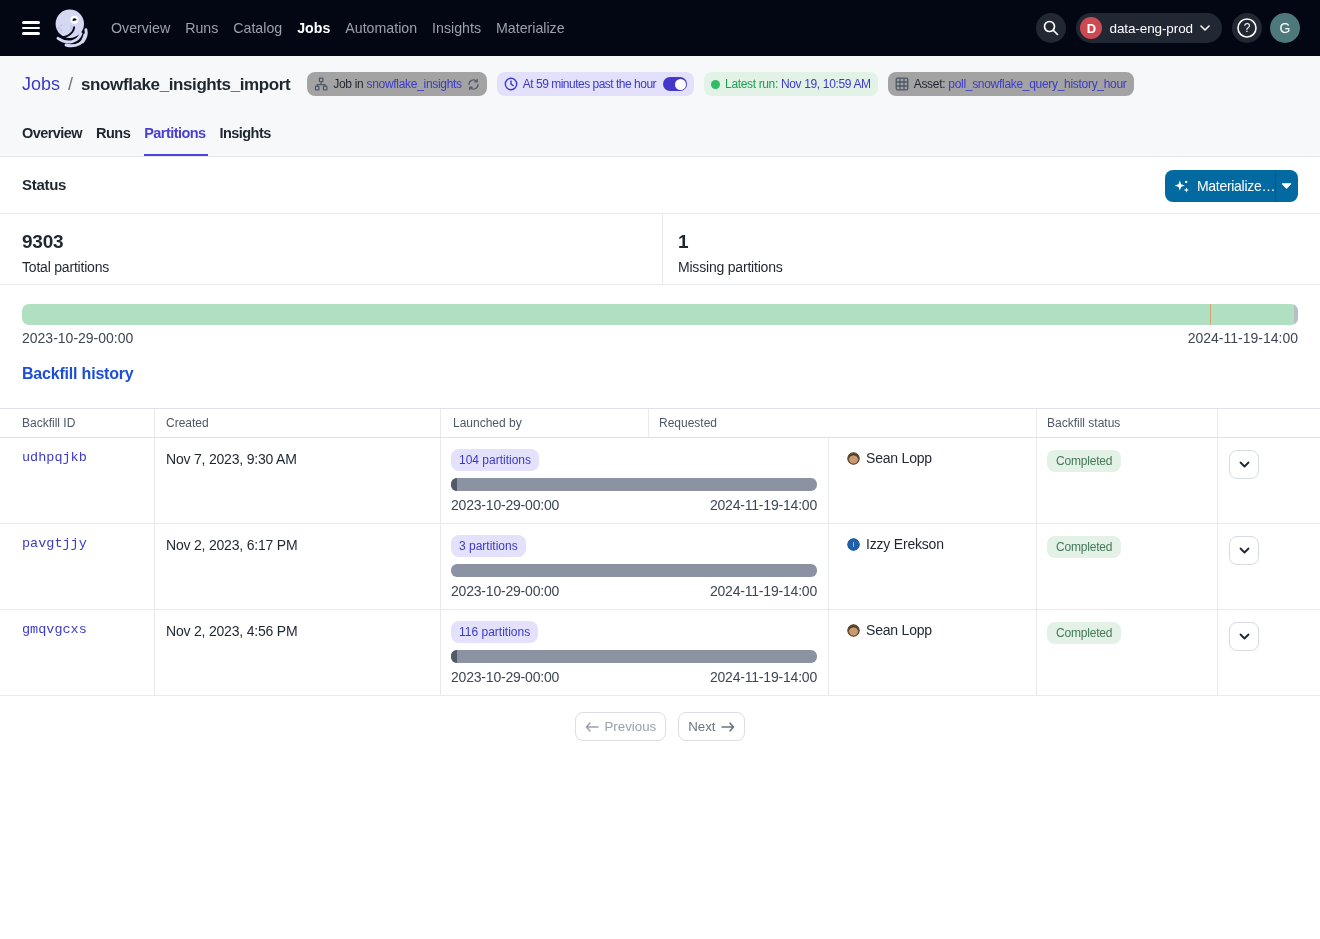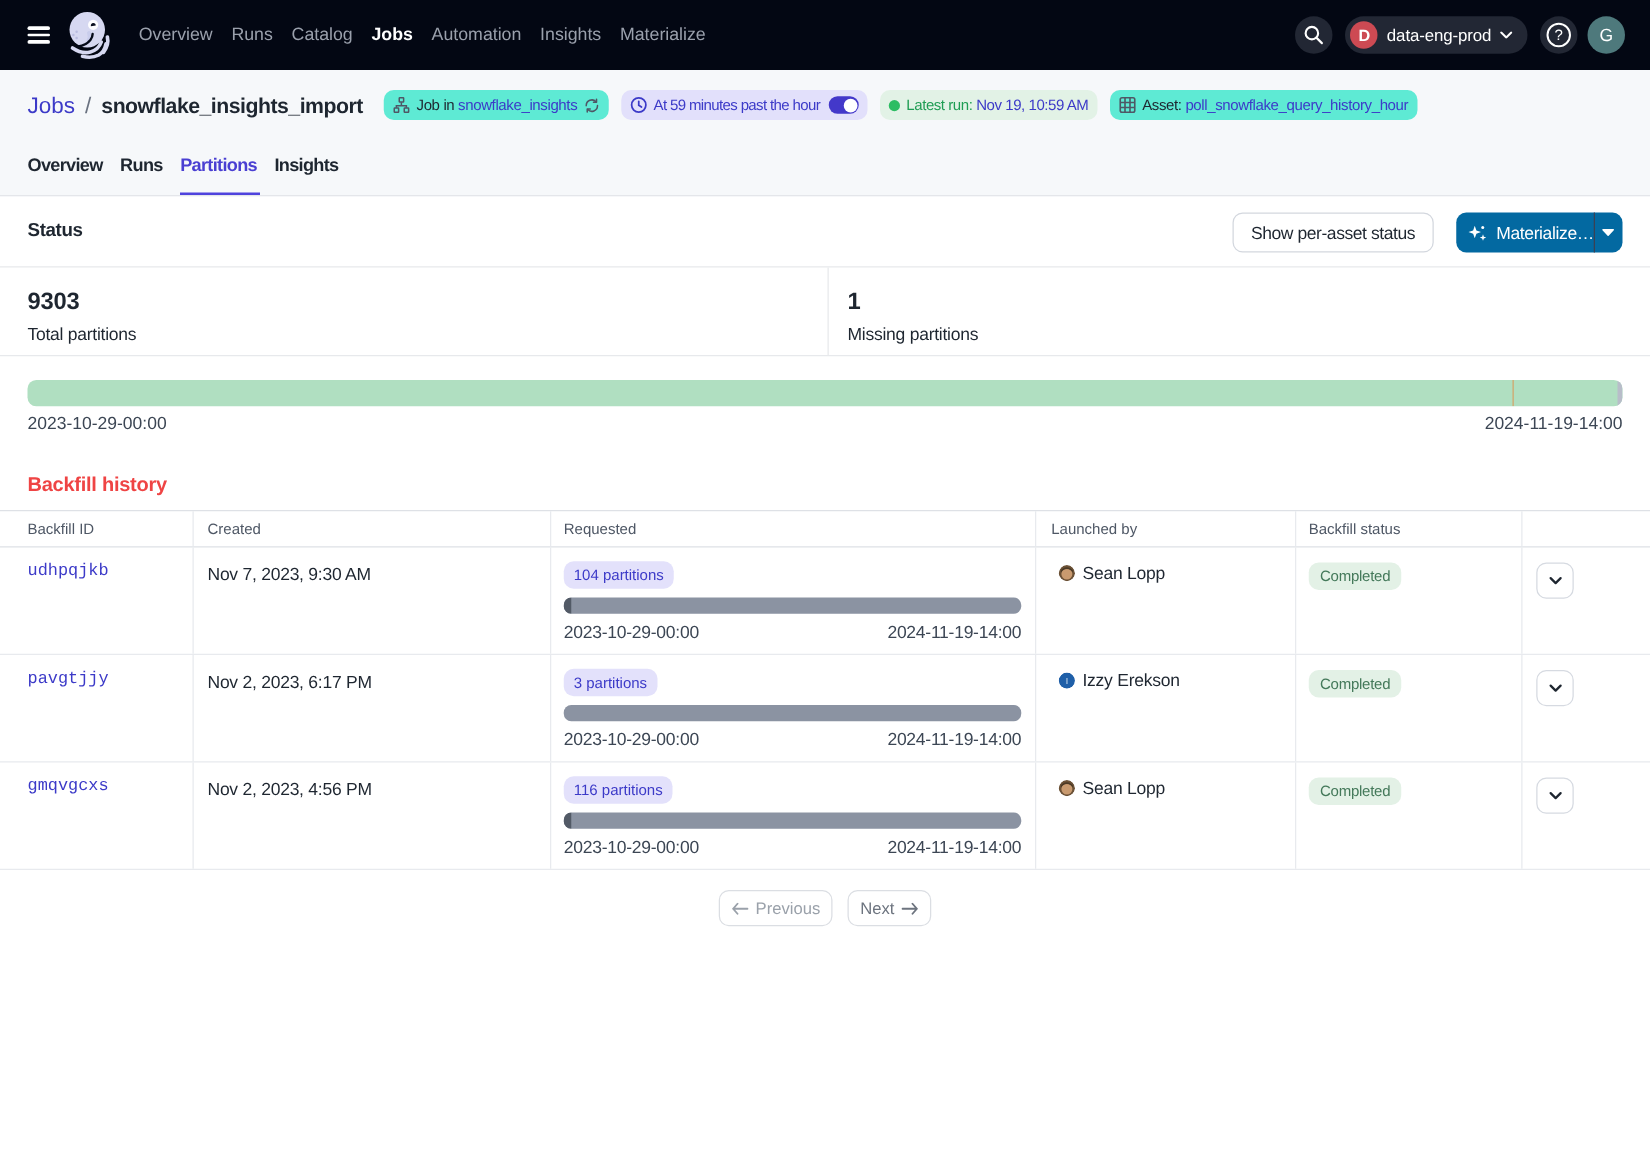--- a/index.html
+++ b/index.html
@@ -23,21 +23,21 @@
 
 
 .subhead { position:absolute; top:56px; left:0; width:1320px; height:101px; background:#f6f8fa; border-bottom:1px solid #e4e6ea; }
 .crumbrow { position:absolute; top:14px; left:22px; right:22px; height:28px; display:flex; align-items:center; }
 .crumbrow .bc { font-size:18px; color:#1e2630; white-space:nowrap; }
 .crumbrow .bc a { color:#3c3ac8; text-decoration:none; }
 .crumbrow .bc .sep { color:#6a7280; margin:0 8px; font-weight:normal; }
 .crumbrow .bc b { font-weight:bold; font-size:17px; letter-spacing:-0.4px; }
 .tags { display:flex; align-items:center; gap:10px; margin-left:17px; }
 .tag { height:24px; display:flex; align-items:center; gap:5px; padding:0 7px; border-radius:8px; font-size:12px; letter-spacing:-0.3px; color:#1e2630; white-space:nowrap; }
-.tag.gray { background:#5eead4; }
+.tag.gray { background:#a3a3a3; }
 .tag.lav { background:#e2e0fb; color:#3c3ac8; letter-spacing:-0.5px; }
 .tag.green { background:#e2f2e6; color:#1f9d54; letter-spacing:-0.35px; }
 .tag a { color:#3c3ac8; text-decoration:none; }
 .toggle { width:24px; height:14px; border-radius:7px; background:#4338ca; position:relative; margin-left:2px; }
 .toggle::after { content:""; position:absolute; right:1.5px; top:1.5px; width:11px; height:11px; border-radius:50%; background:#fff; }
 .greendot { width:9px; height:9px; border-radius:50%; background:#2dbd63; }
 .tabs { position:absolute; left:22px; bottom:0; display:flex; gap:14px; }
 .tab { font-size:14.5px; color:#1e2630; font-weight:bold; letter-spacing:-0.55px; padding-bottom:15px; position:relative; }
 .tab.active { color:#4a3fd2; }
 .tab.active::after { content:""; position:absolute; left:0; right:-2px; bottom:0; height:2px; background:#4f43dd; }
@@ -60,21 +60,21 @@
 .stats .c1 { width:663px; border-right:1px solid #e7e9ec; }
 .stats .c2 { padding-left:15px; }
 
 
 .pbar { position:absolute; top:304px; left:22px; width:1276px; height:21px; background:#b0dfc1; border-radius:7px; overflow:hidden; }
 .pbar .tan { position:absolute; left:1188px; top:0; width:1px; height:21px; background:#d2a56a; }
 .pbar .miss { position:absolute; right:0; top:0; width:4px; height:21px; background:#b8bdc9; }
 .pdates { position:absolute; top:330px; left:22px; right:22px; display:flex; justify-content:space-between; font-size:14px; color:#3c4654; }
 
 
-.bfh { position:absolute; top:380px; left:22px; font-size:16px; letter-spacing:-0.2px; font-weight:bold; color:#ef4444; }
+.bfh { position:absolute; top:365px; left:22px; font-size:16px; letter-spacing:-0.2px; font-weight:bold; color:#1d4ed8; }
 .tbl { position:absolute; top:408px; left:0; width:1320px; }
 .thead { height:30px; border-top:1px solid #dee1e6; border-bottom:1px solid #dee1e6; display:flex; font-size:12px; color:#4e5765; }
 .thead .cell { line-height:29px; }
 .trow { height:86px; border-bottom:1px solid #e8eaee; display:flex; position:relative; }
 .cell { border-right:1px solid #e8eaee; height:100%; }
 .cell:last-child { border-right:none; }
 .w1 { width:155px; padding-left:22px; }
 .w2 { width:286px; padding-left:11px; }
 .w3 { width:388px; padding-left:10px; }
 .w4 { width:208px; padding-left:12px; }
@@ -198,21 +198,20 @@
     <div class="tabs">
       <div class="tab">Overview</div>
       <div class="tab">Runs</div>
       <div class="tab active">Partitions</div>
       <div class="tab">Insights</div>
     </div>
   </div>
 
   <div class="statusrow">
     <h2>Status</h2>
-    <button class="btn showbtn">Show per-asset status</button>
     <div class="matbtn">
       <div class="main">
         <svg width="17" height="17" viewBox="0 0 17 17">
             <path d="M5.8 2.6 L7.1 6.3 L10.8 7.6 L7.1 8.9 L5.8 12.6 L4.5 8.9 L0.8 7.6 L4.5 6.3 Z" fill="#fff"></path>
             <path d="M12.4 9.4 l0.7 1.9 1.9 0.7 -1.9 0.7 -0.7 1.9 -0.7 -1.9 -1.9 -0.7 1.9 -0.7 Z" fill="#fff"></path>
             <circle cx="12.2" cy="3.9" r="1.2" fill="#fff"></circle>
           </svg>
         <span>Materialize…</span>
       </div>
       <div class="divider"></div>
@@ -242,22 +241,22 @@
   <div class="pdates">
       <span>2023-10-29-00:00</span>
       <span>2024-11-19-14:00</span>
     </div>
 
   <div class="bfh">Backfill history</div>
   <div class="tbl">
     <div class="thead">
       <div class="cell w1">Backfill ID</div>
       <div class="cell w2">Created</div>
+      <div class="cell w4">Launched by</div>
       <div class="cell w3">Requested</div>
-      <div class="cell w4">Launched by</div>
       <div class="cell w5">Backfill status</div>
       <div class="cell w6"></div>
     </div>
 
     <div class="trow">
       <div class="cell w1"><span class="mono">udhpqjkb</span></div>
       <div class="cell w2">Nov 7, 2023, 9:30 AM</div>
       <div class="cell w3">
         <span class="partpill">104 partitions</span>
         <div class="minibar">

